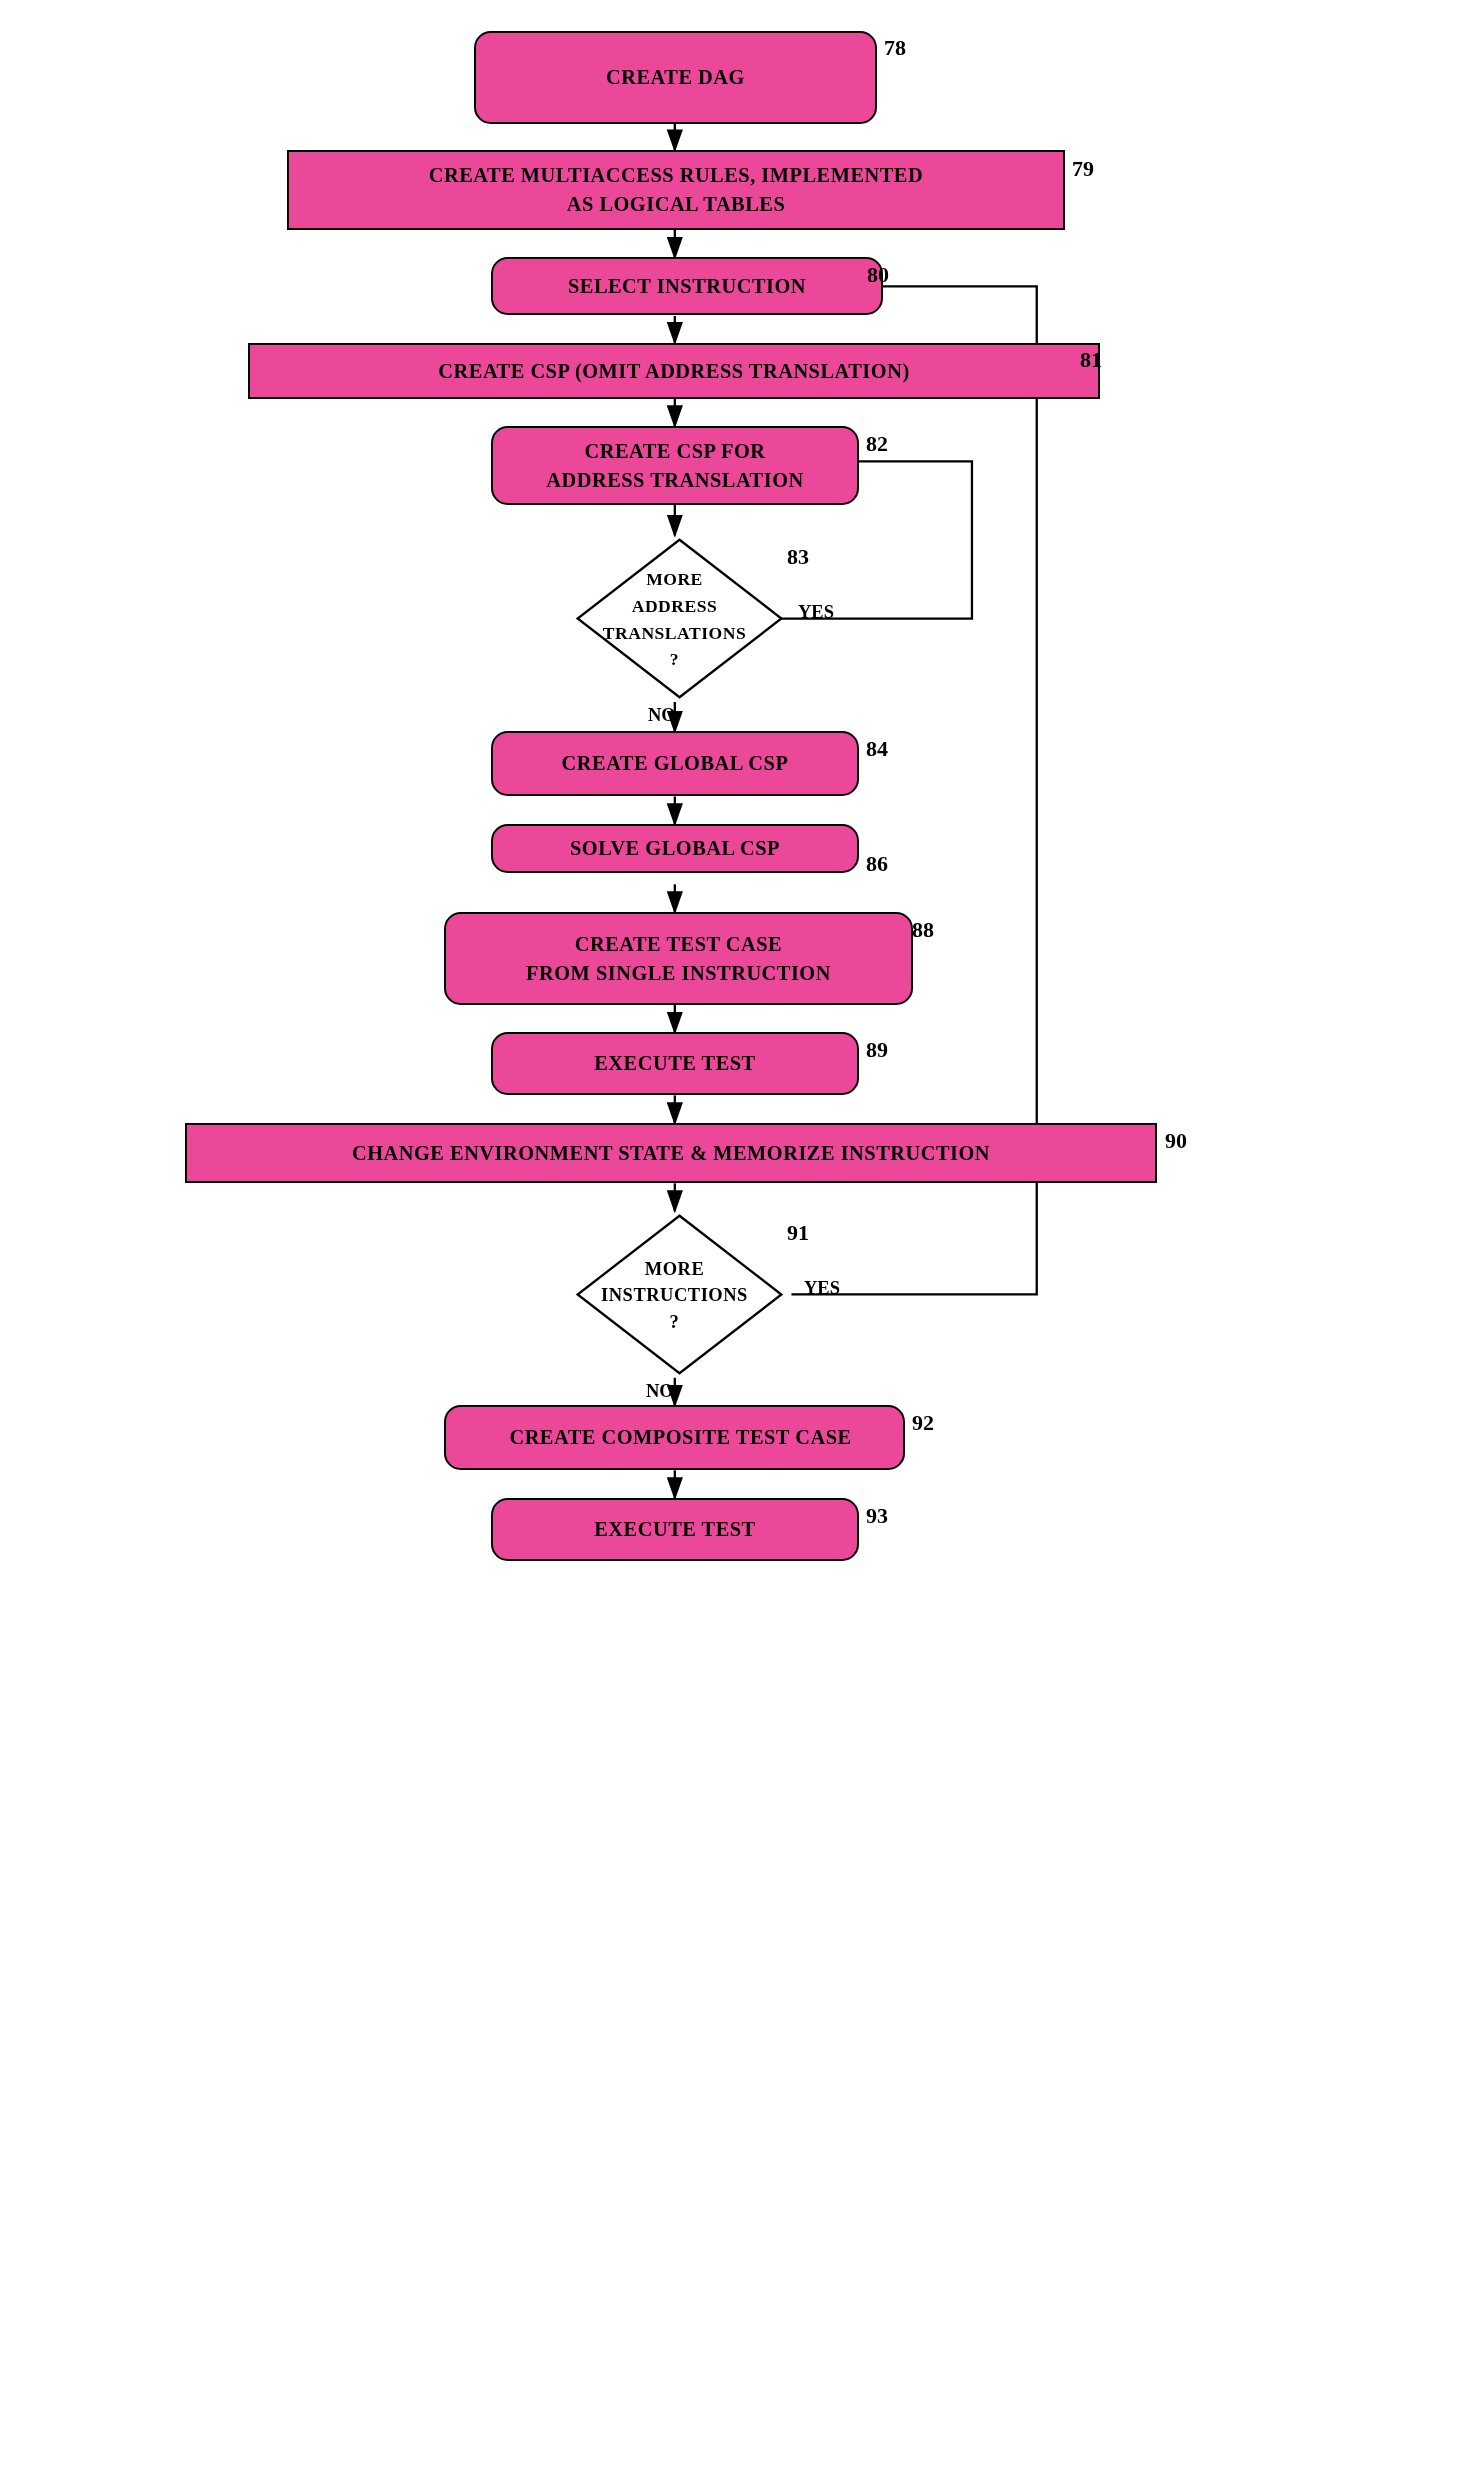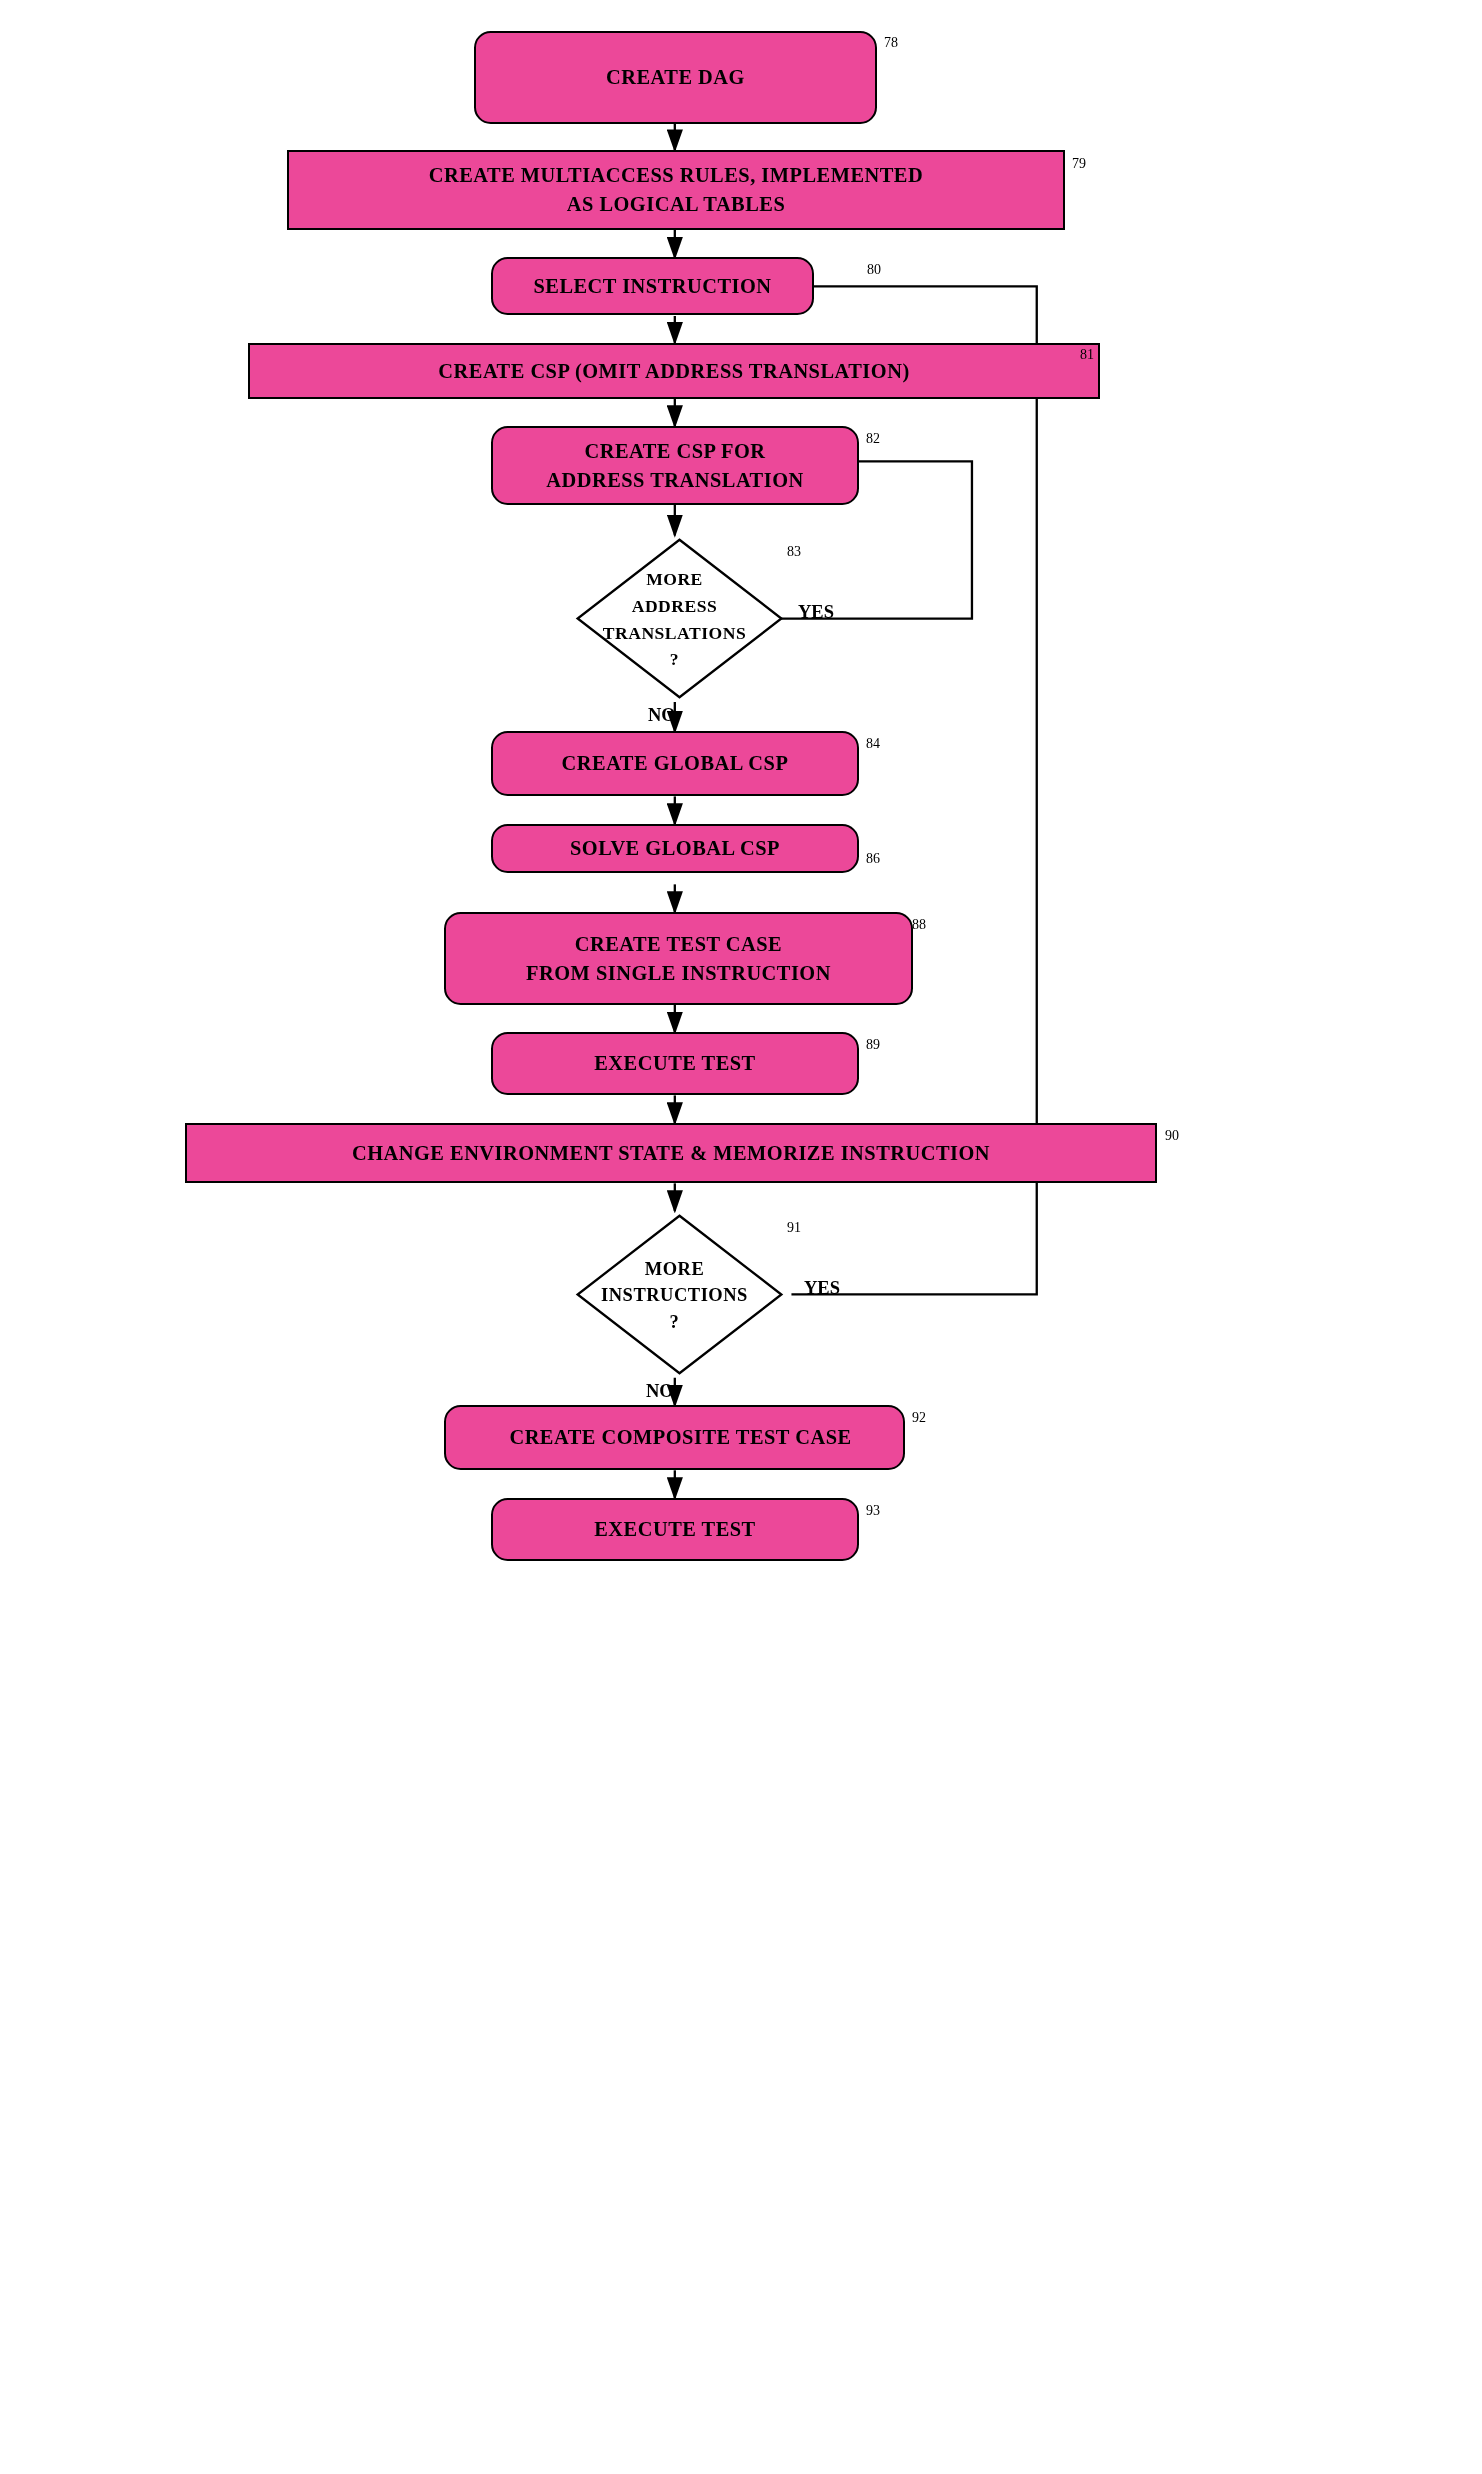--- a/index.html
+++ b/index.html
@@ -67,23 +67,24 @@
     .arrows-svg {
       position: absolute;
       top: 0; left: 0;
       width: 1482px;
       height: 2475px;
       pointer-events: none;
     }
     
     .fc-label {
       position: absolute;
-      font-size: 14px;
+      font-size: 22px;
       font-style: normal;
       font-family: 'Times New Roman', Times, serif;
+      font-weight: bold;
     }
     
     .fc-arrow-label {
       position: absolute;
       font-size: 18.5px;
       font-weight: bold;
       font-family: 'Times New Roman', Times, serif;
     }
   </style>
 </head>
@@ -133,21 +134,21 @@
     <span style="white-space:pre-line;">CREATE DAG</span>
   </div>
   <span class="fc-label" style="left:884px; top:35px;">78</span>
 
   <div class="fc-box sharp" style="left:287px; top:150px; width:778px; height:80px;">
     <span style="white-space:pre-line; line-height:1.4;">CREATE MULTIACCESS RULES, IMPLEMENTED
 AS LOGICAL TABLES</span>
   </div>
   <span class="fc-label" style="left:1072px; top:156px;">79</span>
 
-  <div class="fc-box rounded" style="left:491px; top:257px; width:323px; height:58px;">
+  <div class="fc-box rounded" style="left:491px; top:257px; width:392px; height:58px;">
     <span>SELECT INSTRUCTION</span>
   </div>
   <span class="fc-label" style="left:867px; top:262px;">80</span>
 
   <div class="fc-box sharp" style="left:248px; top:343px; width:852px; height:56px;">
     <span>CREATE CSP (OMIT ADDRESS TRANSLATION)</span>
   </div>
   <span class="fc-label" style="left:1080px; top:347px;">81</span>
 
   <div class="fc-box rounded" style="left:491px; top:426px; width:368px; height:79px;">

